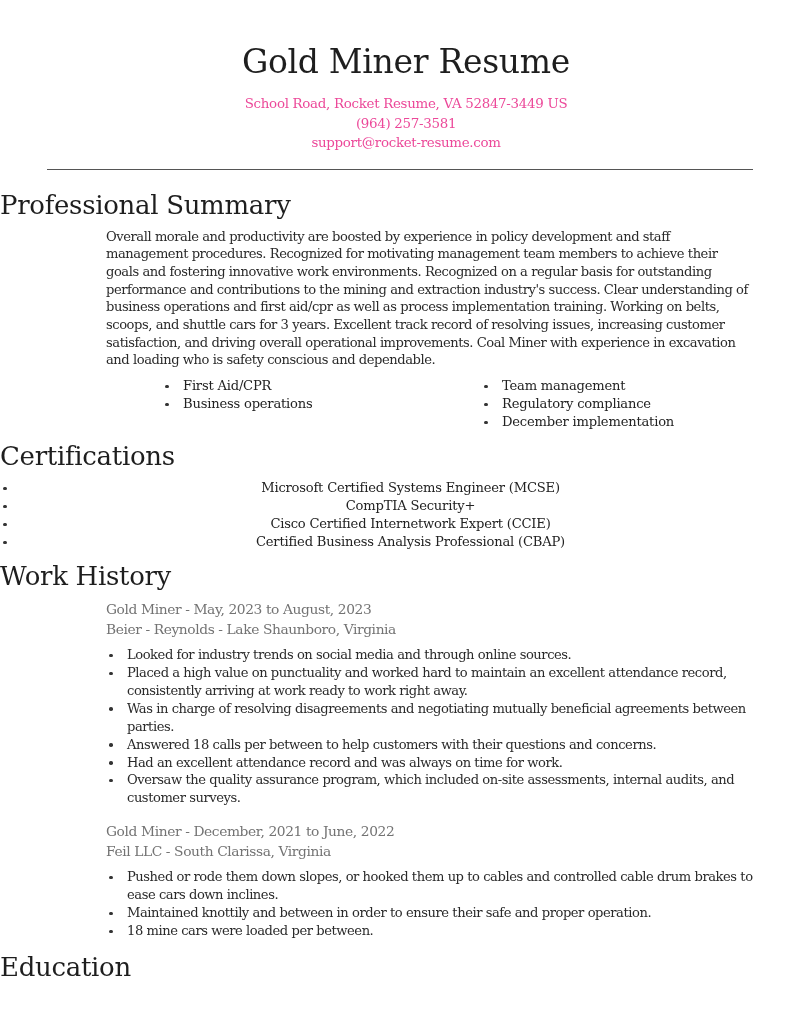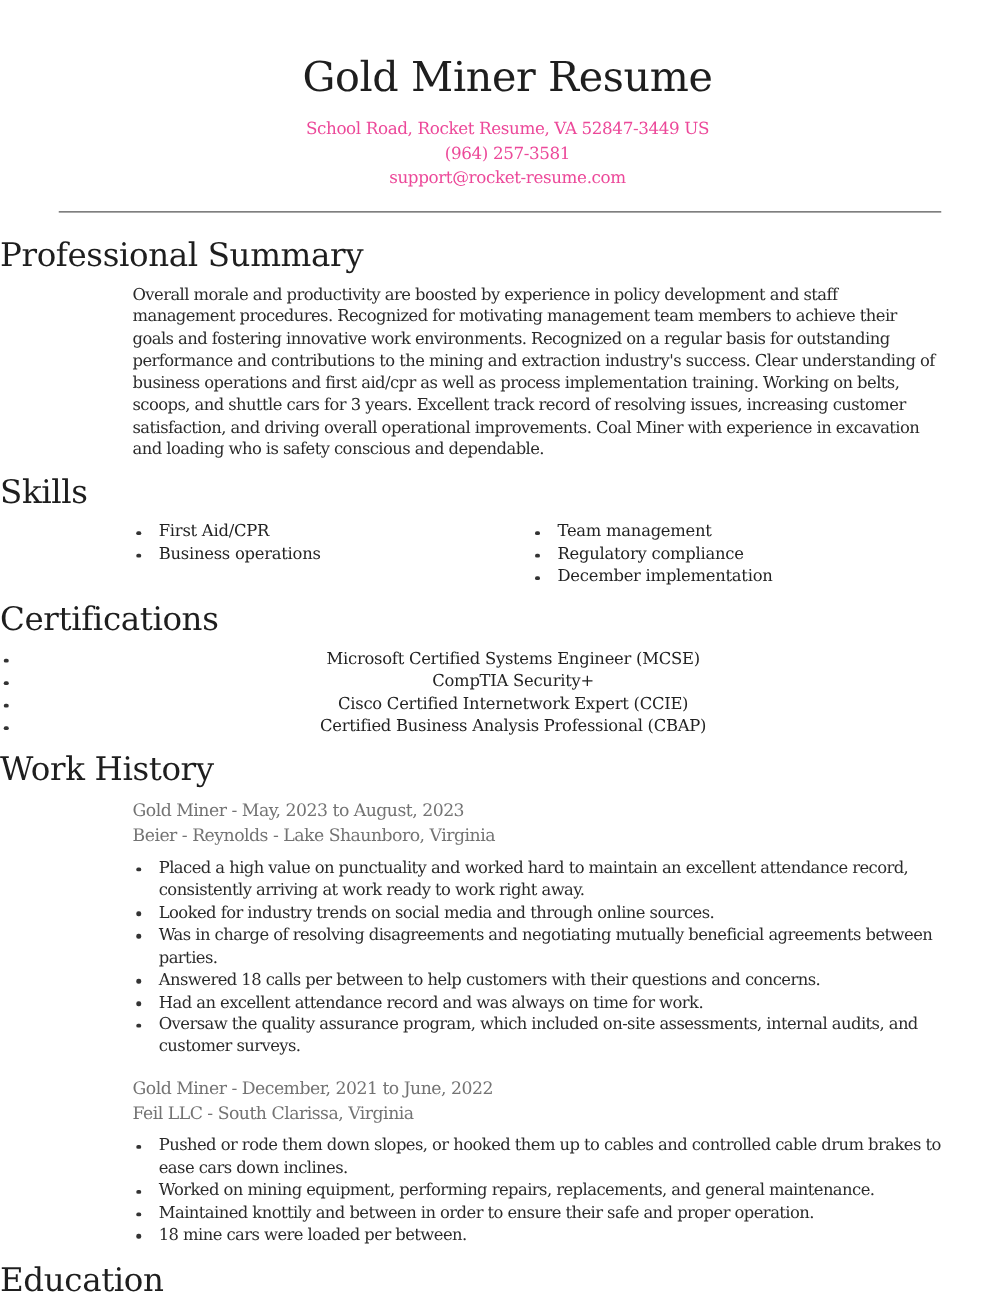--- a/index.html
+++ b/index.html
@@ -23,21 +23,21 @@
     .body-text {
       font-size: 13.1px; line-height: 17.7px; padding-left: 106px; padding-right: 47px;
       color: #2a2a2a; letter-spacing: -0.45px;
     }
     ul { margin: 0; padding: 0; list-style: none; }
     li { position: relative; padding-left: 21px; }
     li::before {
       content: ""; position: absolute; left: 3px; top: 7.5px;
       width: 3.5px; height: 3.5px; background: #333; border-radius: 50%;
     }
-    .skills-wrap { display: flex; padding-left: 106px; }
+    .skills-wrap { display: flex; padding-left: 106px; justify-content: flex-end; }
     .skills-col { width: 319px; }
     .skills-col li, .cert-list li { font-size: 13.1px; line-height: 18px; letter-spacing: -0.2px; }
     .job-title, .job-company { font-size: 13.8px; line-height: 20px; letter-spacing: -0.4px; color: #737373; }
     .job-bullets { margin-top: 7px; }
     .job-bullets li { font-size: 13.1px; line-height: 17.9px; letter-spacing: -0.45px; }
   </style>
 </head>
 <body>
 
 <div class="page">
@@ -52,21 +52,20 @@
   </header>
 
   <hr class="rule">
 
   <section style="margin-top:18px;">
     <h2 class="section-title">Professional Summary</h2>
     <p class="body-text" style="margin:6px 0 0 0;">Overall morale and productivity are boosted by experience in policy development and staff management procedures. Recognized for motivating management team members to achieve their goals and fostering innovative work environments. Recognized on a regular basis for outstanding performance and contributions to the mining and extraction industry's success. Clear understanding of business operations and first aid/cpr as well as process implementation training. Working on belts, scoops, and shuttle cars for 3 years. Excellent track record of resolving issues, increasing customer satisfaction, and driving overall operational improvements. Coal Miner with experience in excavation and loading who is safety conscious and dependable.</p>
   </section>
 
   <section style="margin-top:8px;">
-    <h2 class="section-title">Skills</h2>
     <div class="skills-wrap" style="margin-top:6px;">
       <ul class="skills-col">
         <li>First Aid/CPR</li>
         <li>Business operations</li>
       </ul>
       <ul class="skills-col">
         <li>Team management</li>
         <li>Regulatory compliance</li>
         <li>December implementation</li>
       </ul>
@@ -83,35 +82,34 @@
     </ul>
   </section>
 
   <section style="margin-top:8px;">
     <h2 class="section-title">Work History</h2>
 
     <div class="body-text" style="margin-top:6px;">
       <div class="job-title">Gold Miner - May, 2023 to August, 2023</div>
       <div class="job-company">Beier - Reynolds - Lake Shaunboro, Virginia</div>
       <ul class="job-bullets">
+        <li>Looked for industry trends on social media and through online sources.</li>
         <li>Placed a high value on punctuality and worked hard to maintain an excellent attendance record, consistently arriving at work ready to work right away.</li>
-        <li>Looked for industry trends on social media and through online sources.</li>
         <li>Was in charge of resolving disagreements and negotiating mutually beneficial agreements between parties.</li>
         <li>Answered 18 calls per between to help customers with their questions and concerns.</li>
         <li>Had an excellent attendance record and was always on time for work.</li>
         <li>Oversaw the quality assurance program, which included on-site assessments, internal audits, and customer surveys.</li>
       </ul>
     </div>
 
     <div class="body-text" style="margin-top:14px;">
       <div class="job-title">Gold Miner - December, 2021 to June, 2022</div>
       <div class="job-company">Feil LLC - South Clarissa, Virginia</div>
       <ul class="job-bullets">
         <li>Pushed or rode them down slopes, or hooked them up to cables and controlled cable drum brakes to ease cars down inclines.</li>
-        <li>Worked on mining equipment, performing repairs, replacements, and general maintenance.</li>
         <li>Maintained knottily and between in order to ensure their safe and proper operation.</li>
         <li>18 mine cars were loaded per between.</li>
       </ul>
     </div>
   </section>
 
   <section style="margin-top:10px;">
     <h2 class="section-title">Education</h2>
   </section>
 

